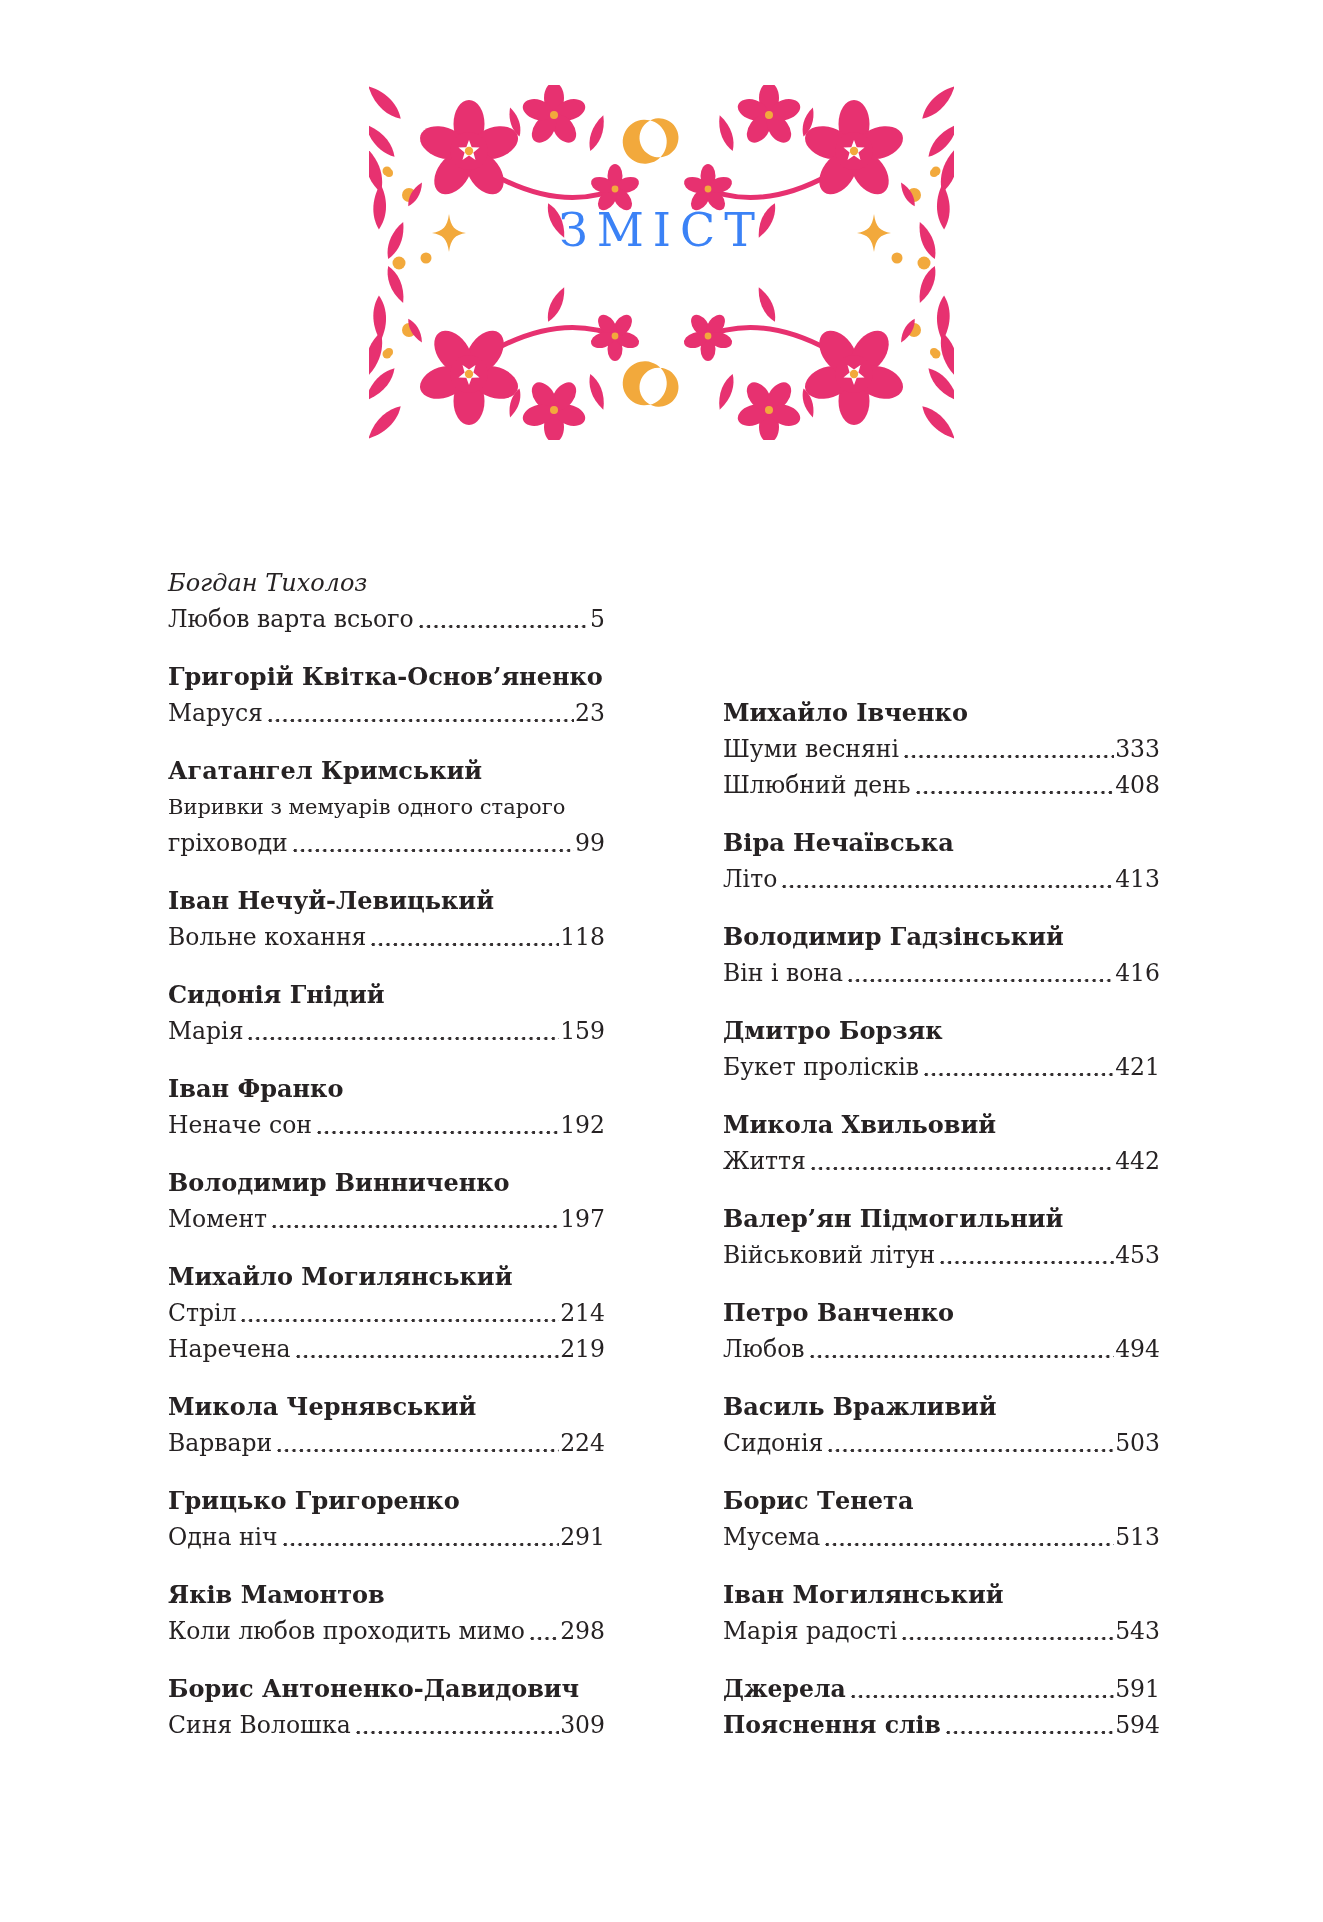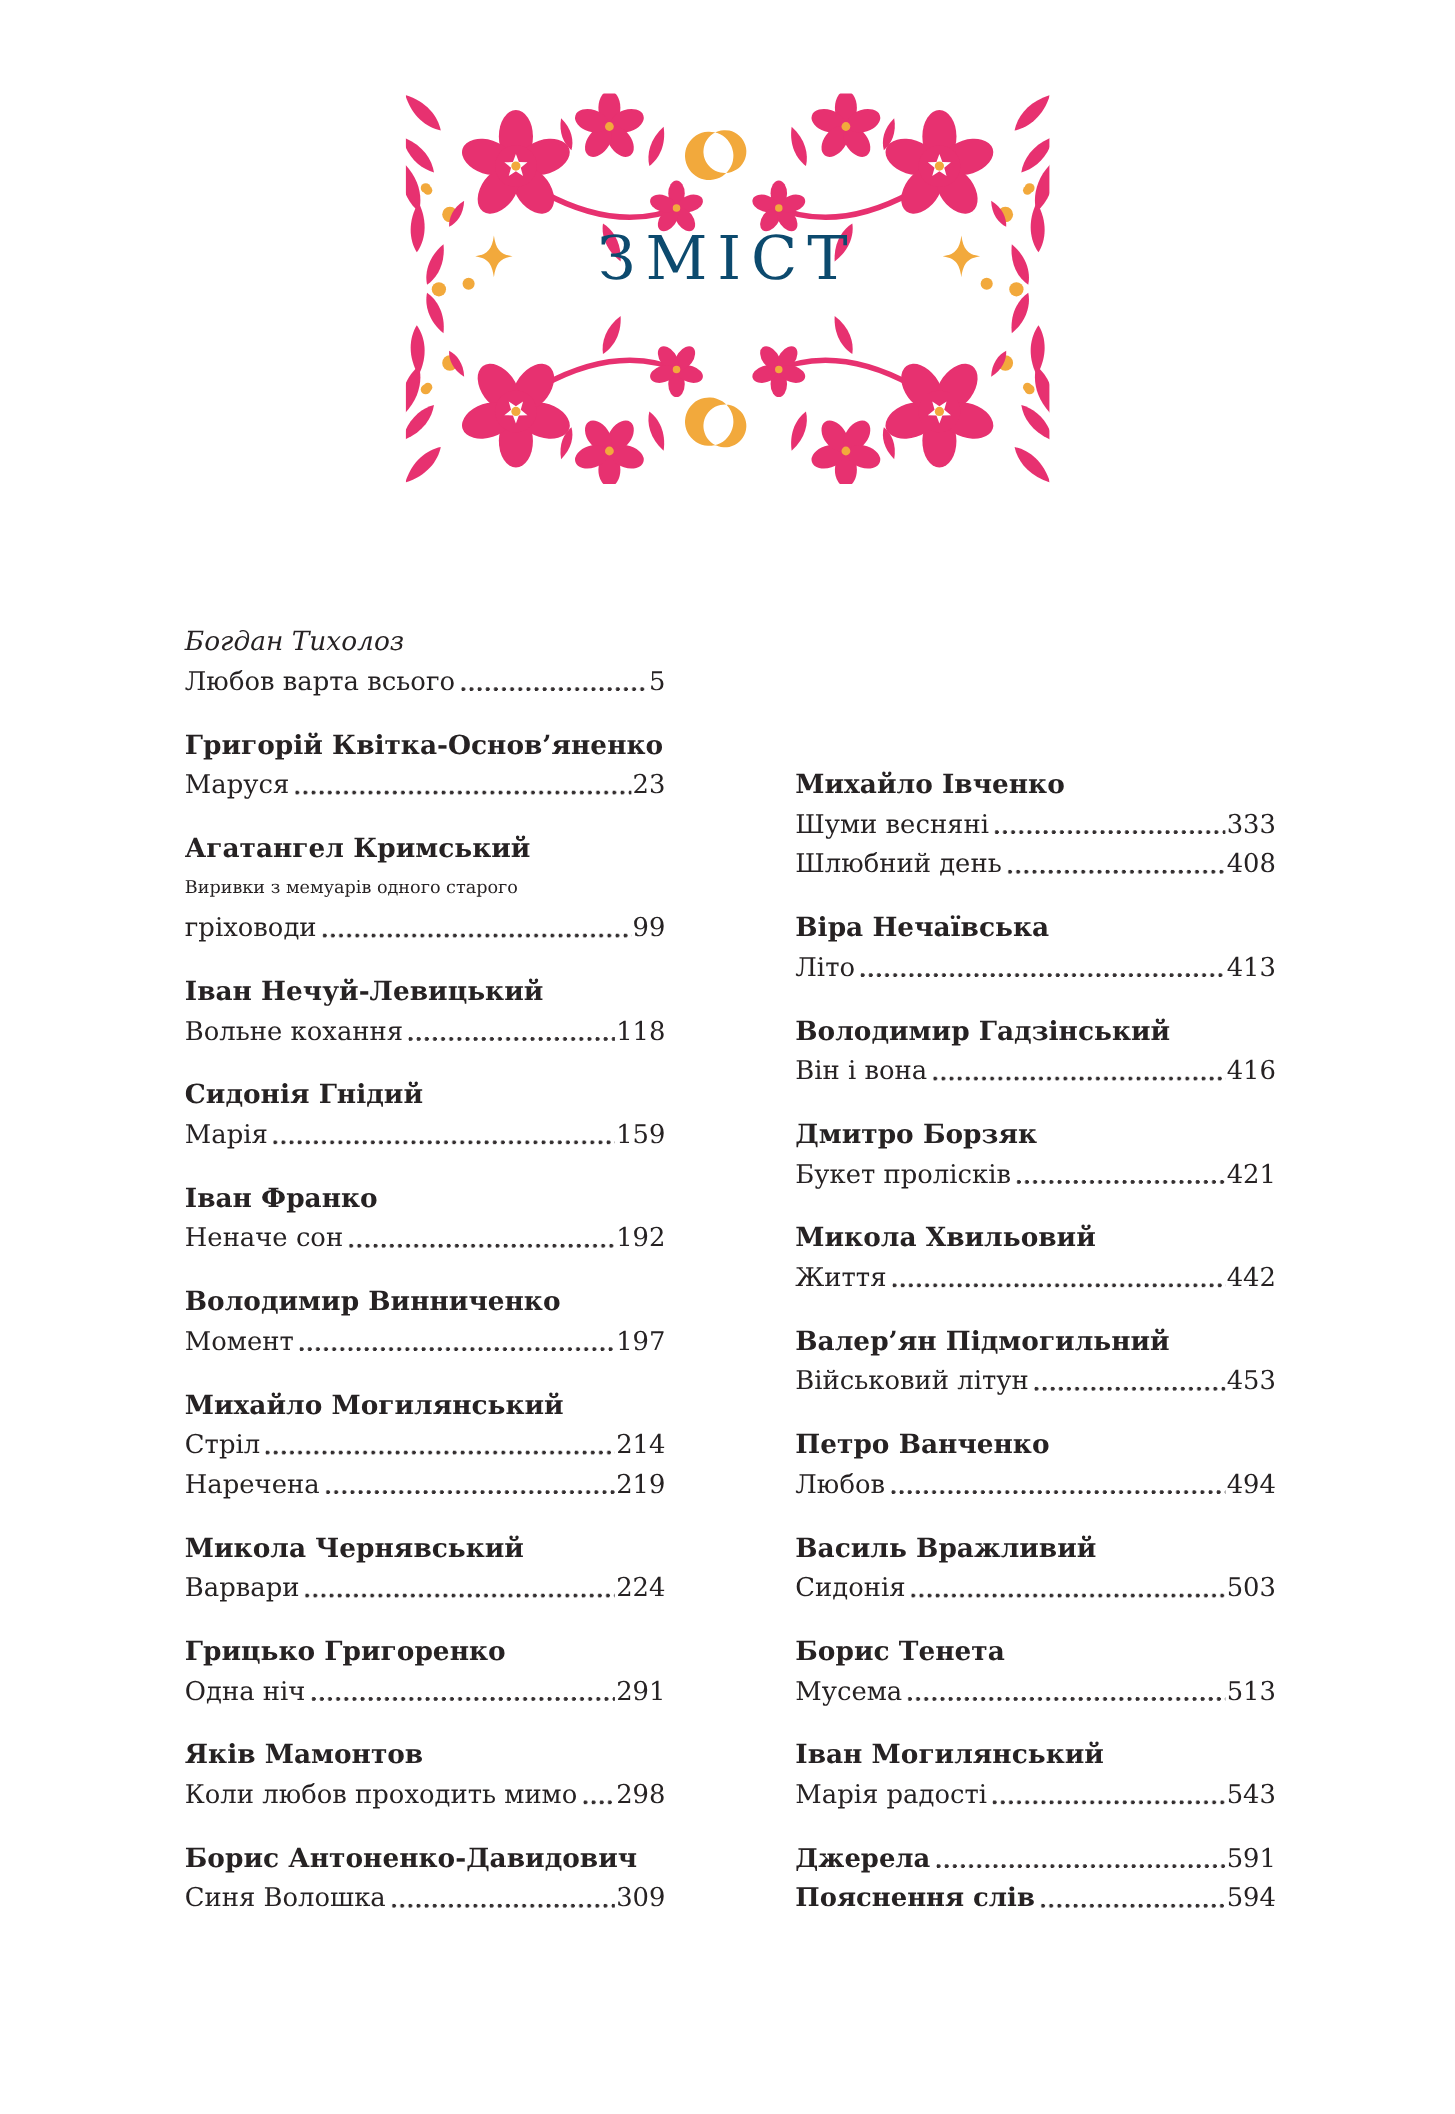--- a/index.html
+++ b/index.html
@@ -18,36 +18,36 @@
   }
   .ornament-wrap{
     position:absolute;left:369px;top:85px;width:585px;height:355px;
   }
   .ornament-wrap svg{display:block;width:585px;height:355px;}
   .zmist{
     position:absolute;left:0;top:118px;width:100%;
     margin:0;text-align:center;
     font-family:"DejaVu Serif", serif;
     font-weight:400;
-    font-size:55px;
+    font-size:46px;
     letter-spacing:9px;
-    color:#0c4a6e;
+    color:#3b82f6;
   }
   .toc{
     position:absolute;left:168px;top:565px;width:992px;
     display:flex;gap:118px;align-items:flex-end;
   }
   .toc-col{width:437px;}
   .toc-entry{margin-bottom:22px;}
   .toc-entry.gap-before{margin-top:10px;}
   .toc-author{
     font-weight:bold;font-size:24px;line-height:36px;
   }
   .toc-author.italic{font-weight:normal;font-style:italic;}
-  .toc-wrap{font-size:16px;line-height:36px;}
+  .toc-wrap{font-size:21px;line-height:36px;}
   .toc-line{
     display:flex;align-items:flex-end;
     font-size:23.5px;line-height:36px;
   }
   .toc-line.bold .toc-title{font-weight:bold;}
   .toc-title{white-space:nowrap;}
   .dots{
     flex:1 1 auto;
     height:5px;
     margin:0 1px 8px 5px;

